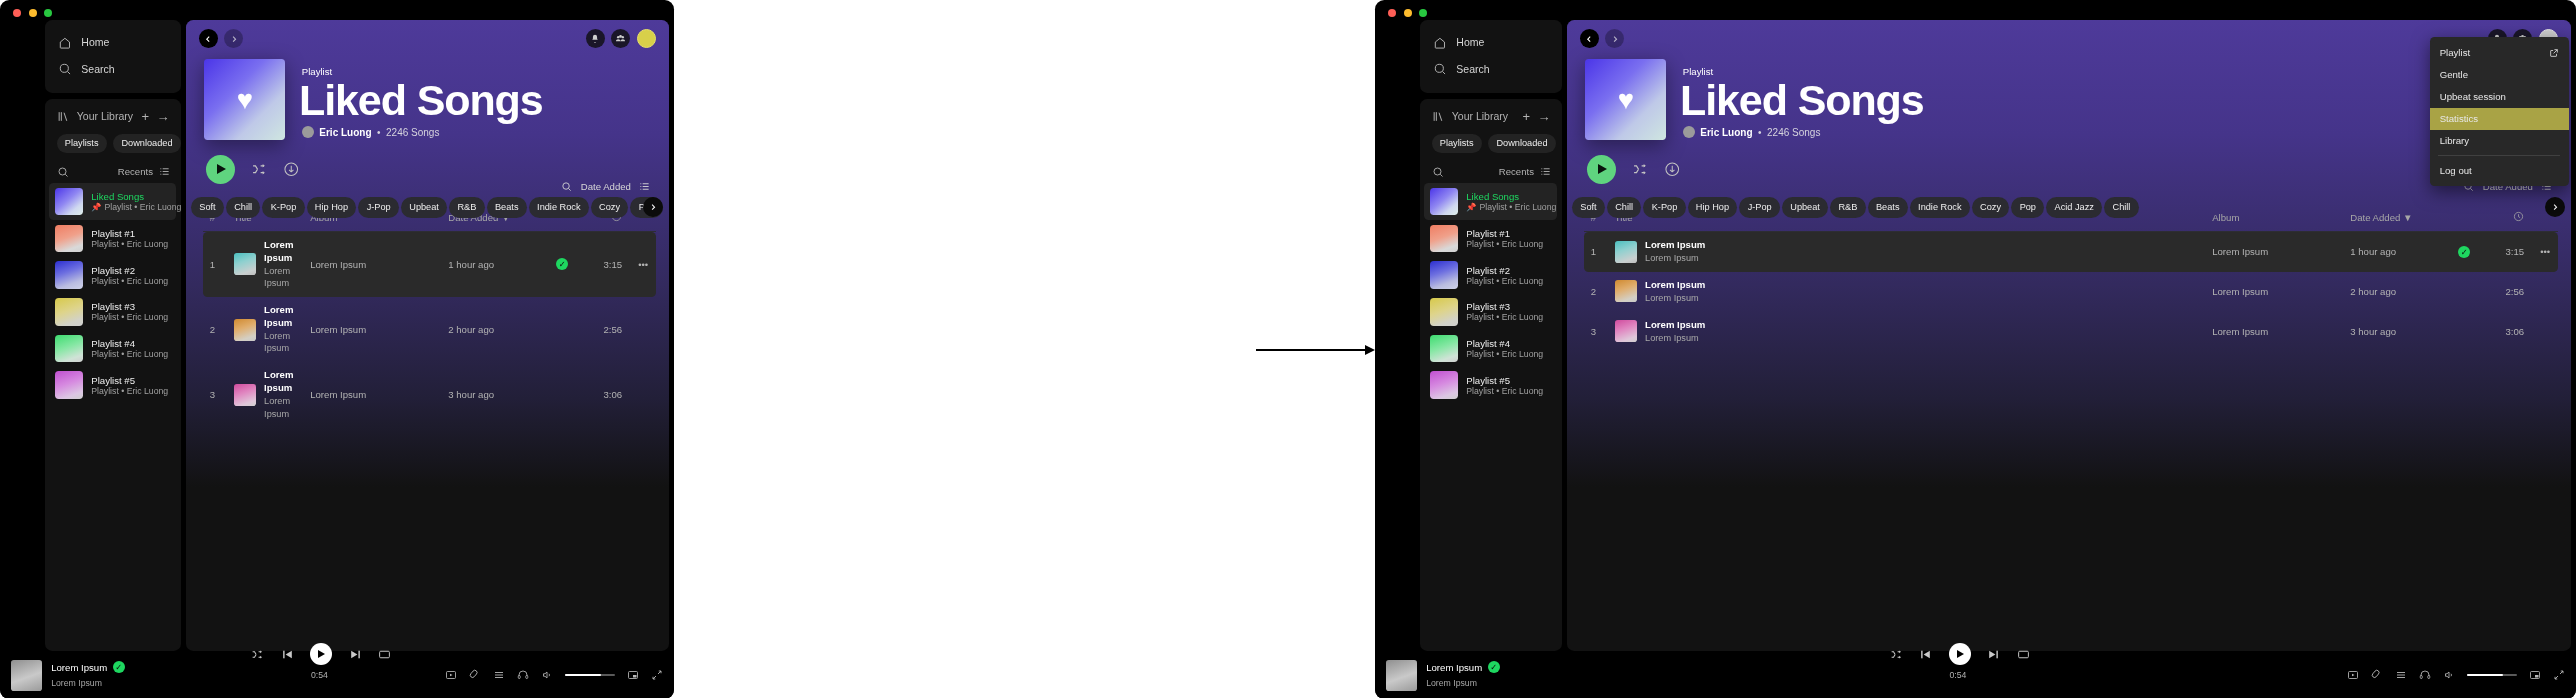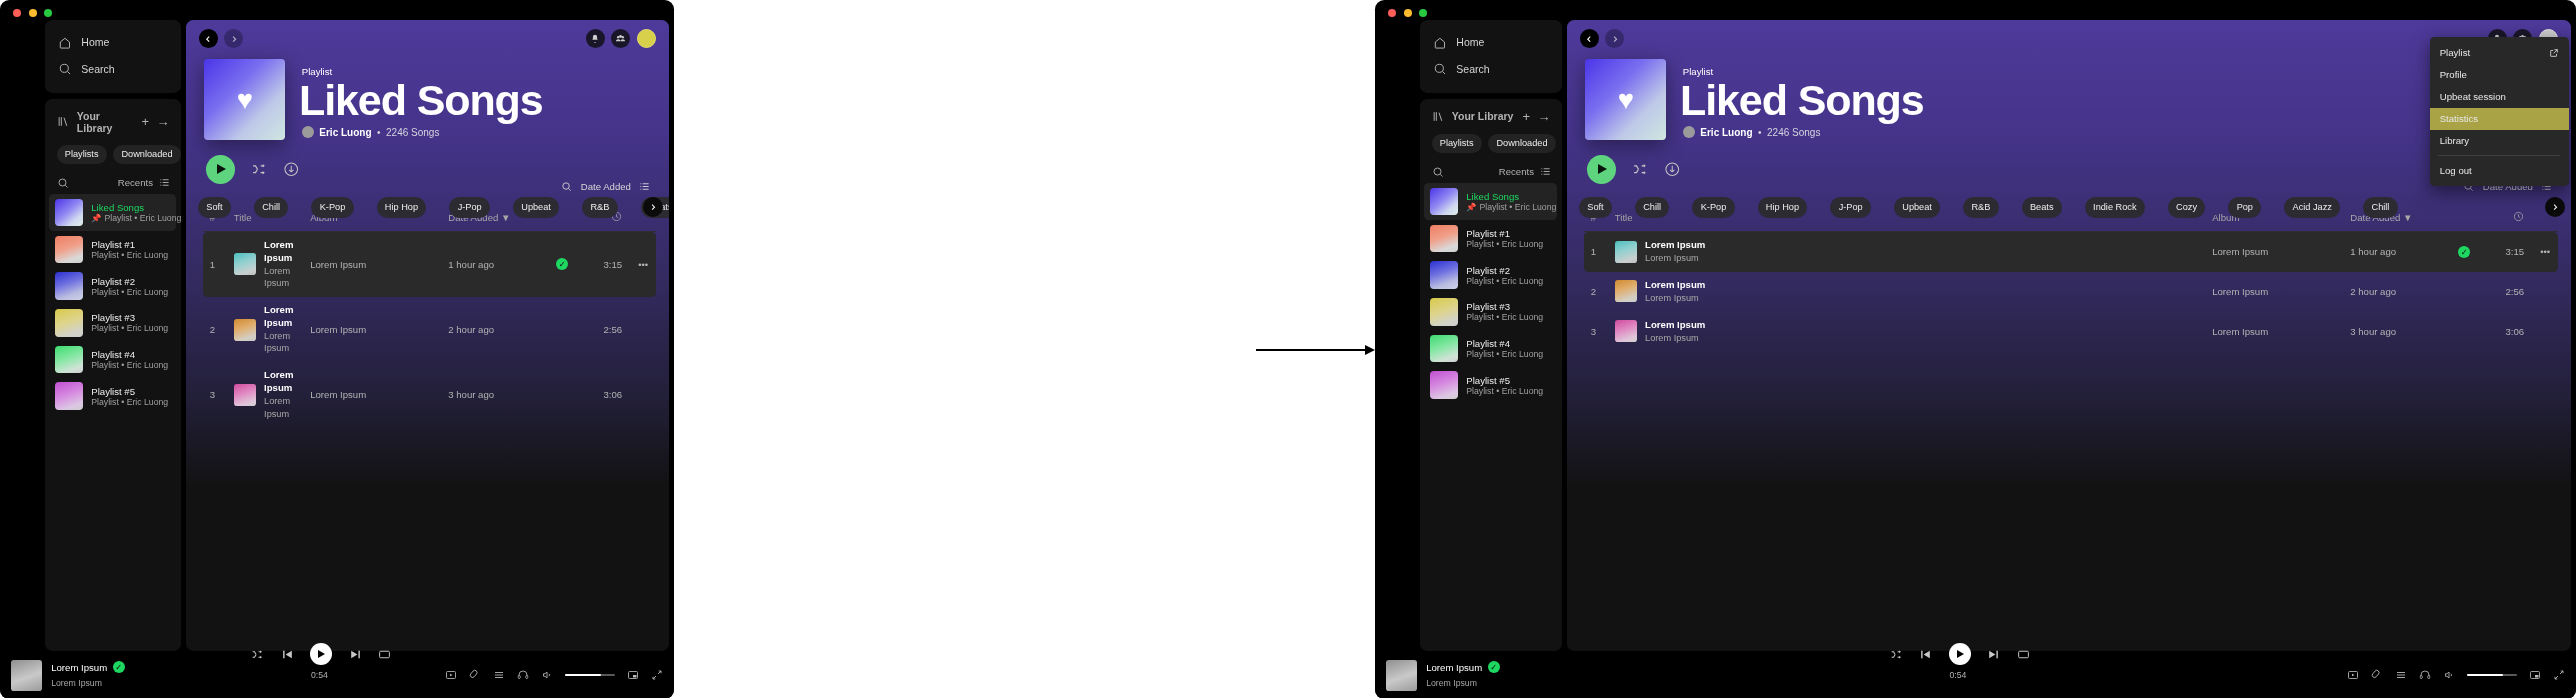--- a/index.html
+++ b/index.html
@@ -29,21 +29,21 @@
 
   
   .sidebar { width:136px; flex:0 0 136px; display:flex; flex-direction:column; gap:5.5px; }
   #win-right .sidebar { width:142px; flex:0 0 142px; }
   .side-card { background:#121212; border-radius:7.3px; }
   .nav-card { padding:9.2px 0 11px 0; }
   .nav-item { display:flex; align-items:center; gap:10px; padding:6.4px 0 6.4px 13px; color:#b3b3b3; font-size:10.5px; cursor:pointer;}
   .nav-item .label{ color:#d6d6d6; }
   .lib-card { flex:1 1 auto; padding:9.2px 0 0 0; display:flex; flex-direction:column; min-height:0; }
   .lib-head { display:flex; align-items:center; padding:1.8px 11px 0 12px; gap:7.3px;}
-  .lib-head .lbl { font-size:10.5px; color:#b3b3b3; flex:1;font-weight:bold; }
+  .lib-head .lbl { font-size:10.5px; color:#b3b3b3; flex:1; }
   .lib-head .act { color:#b3b3b3; font-size:13px; cursor:pointer; line-height:1; }
   .chips-row { display:flex; gap:6.4px; padding:11px 11px 3.7px 12px; }
   .chip { background:#232323; color:#efefef; font-size:9.2px; border-radius:18.3px; padding:4.6px 8.3px; white-space:nowrap; cursor:pointer;}
   .recents-row { display:flex; align-items:center; padding:9.2px 11px 3.7px 12px; gap:5.5px; }
   .recents-row .sp { flex:1; }
   .recents-row .rtxt { font-size:9.6px; color:#b3b3b3; }
   .pl-list { overflow:hidden; padding:1.8px 4.6px 0 4.6px; }
   .pl-item { display:flex; align-items:center; gap:8.3px; padding:4.6px 6.4px; border-radius:4.6px; cursor:pointer;}
   .pl-item.active { background:#232323; }
   .pl-art { width:27.5px; height:27.5px; border-radius:3.7px; flex:0 0 27.5px;}
@@ -77,21 +77,21 @@
   .bigtitle { font-size:43px; line-height:1.02; font-weight:bold; color:#fff; letter-spacing:-1.1px; margin:1.8px 0 3.7px -2.8px;}
   .byline { display:flex; align-items:center; gap:5.5px; font-size:10px; color:#d6d4de; }
   .byline .ava { width:12px; height:12px; border-radius:50%; background:#9b9b9b; }
   .byline b { color:#fff; font-weight:bold; }
 
   .actions { display:flex; align-items:center; gap:15.6px; padding:14.7px 0 0 20px; }
   .play-big { width:29px; height:29px; border-radius:50%; background:#5fd47f; display:flex; align-items:center; justify-content:center; cursor:pointer;}
   .play-big .tri { width:0;height:0;border-left:9.2px solid #08140c;border-top:5.5px solid transparent;border-bottom:5.5px solid transparent; margin-left:2.8px;}
   .act-ic { color:#c2c2c2; cursor:pointer; }
 
-  .genre-row { display:flex; gap:23px; padding:13px 0 0 12px; position:relative; }
+  .genre-row { display:flex; gap:2px; padding:13px 0 0 5px; position:relative; }
   .gchip { background:#2b2b31; color:#efefef; font-size:9.2px; padding:5.5px 8.3px; border-radius:18.3px; white-space:nowrap; cursor:pointer;}
   .gnext { position:absolute; right:5.5px; top:13px; width:20px; height:20px; border-radius:50%; background:#0b0b0b; color:#fff;
            display:flex; align-items:center; justify-content:center; font-size:10px; cursor:pointer;}
 
   .sortbar { display:flex; align-items:center; justify-content:flex-end; gap:8.3px; padding:7.3px 18.3px 0 0; margin-top:-45px; height:20px;}
   .sortbar .sstxt{ font-size:9.6px; color:#d7d7d7; }
   .tracks { margin-top:18.3px; padding:0 13px 0 16.5px; }
   .thead { display:flex; align-items:center; color:#a7a7a7; font-size:9.6px; padding:0 7.3px 6.4px 7.3px; border-bottom:0.9px solid #2d2d33; }
   .c-num { width:24px; flex:0 0 24px; }
   .c-title { flex:1 1 auto; }
@@ -800,21 +800,21 @@
         <span class="dsp">Playlist</span>
         <span>
           <svg width="10" height="10" viewBox="0 0 24 24" fill="none" stroke="#e8e8e8" stroke-width="1.9">
               <path d="M13 4h7v7"></path>
               <path d="M20 4 11 13"></path>
               <path d="M18 14v5a1 1 0 0 1-1 1H5a1 1 0 0 1-1-1V7a1 1 0 0 1 1-1h5"></path>
             </svg>
         </span>
       </div>
       <div class="ditem">
-        <span class="dsp">Profile</span>
+        <span class="dsp">Gentle</span>
       </div>
       <div class="ditem">
         <span class="dsp">Upbeat session</span>
       </div>
       <div class="ditem hl" style="background: rgb(169, 163, 69);">
         <span class="dsp">Statistics</span>
       </div>
       <div class="ditem">
         <span class="dsp">Library</span>
       </div>

